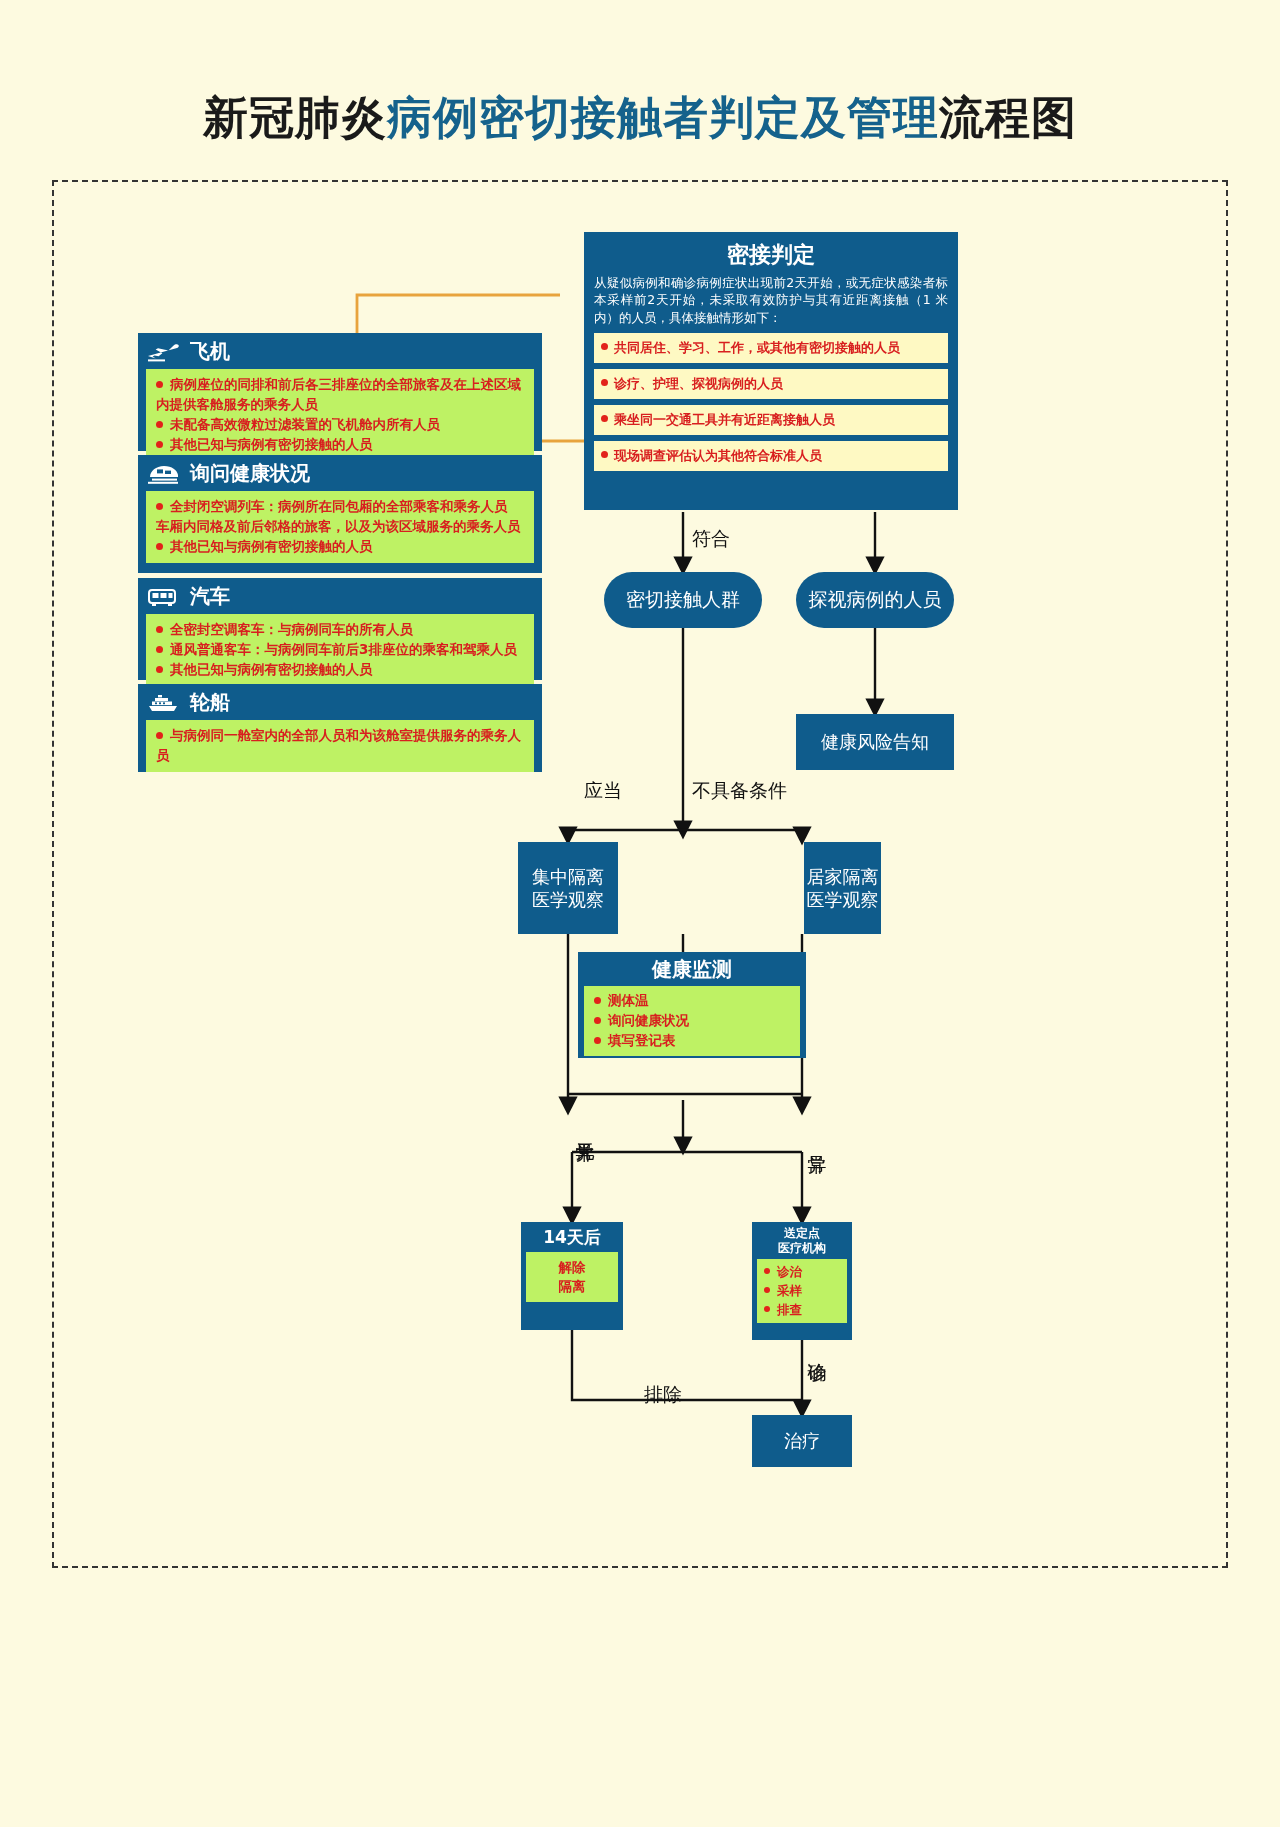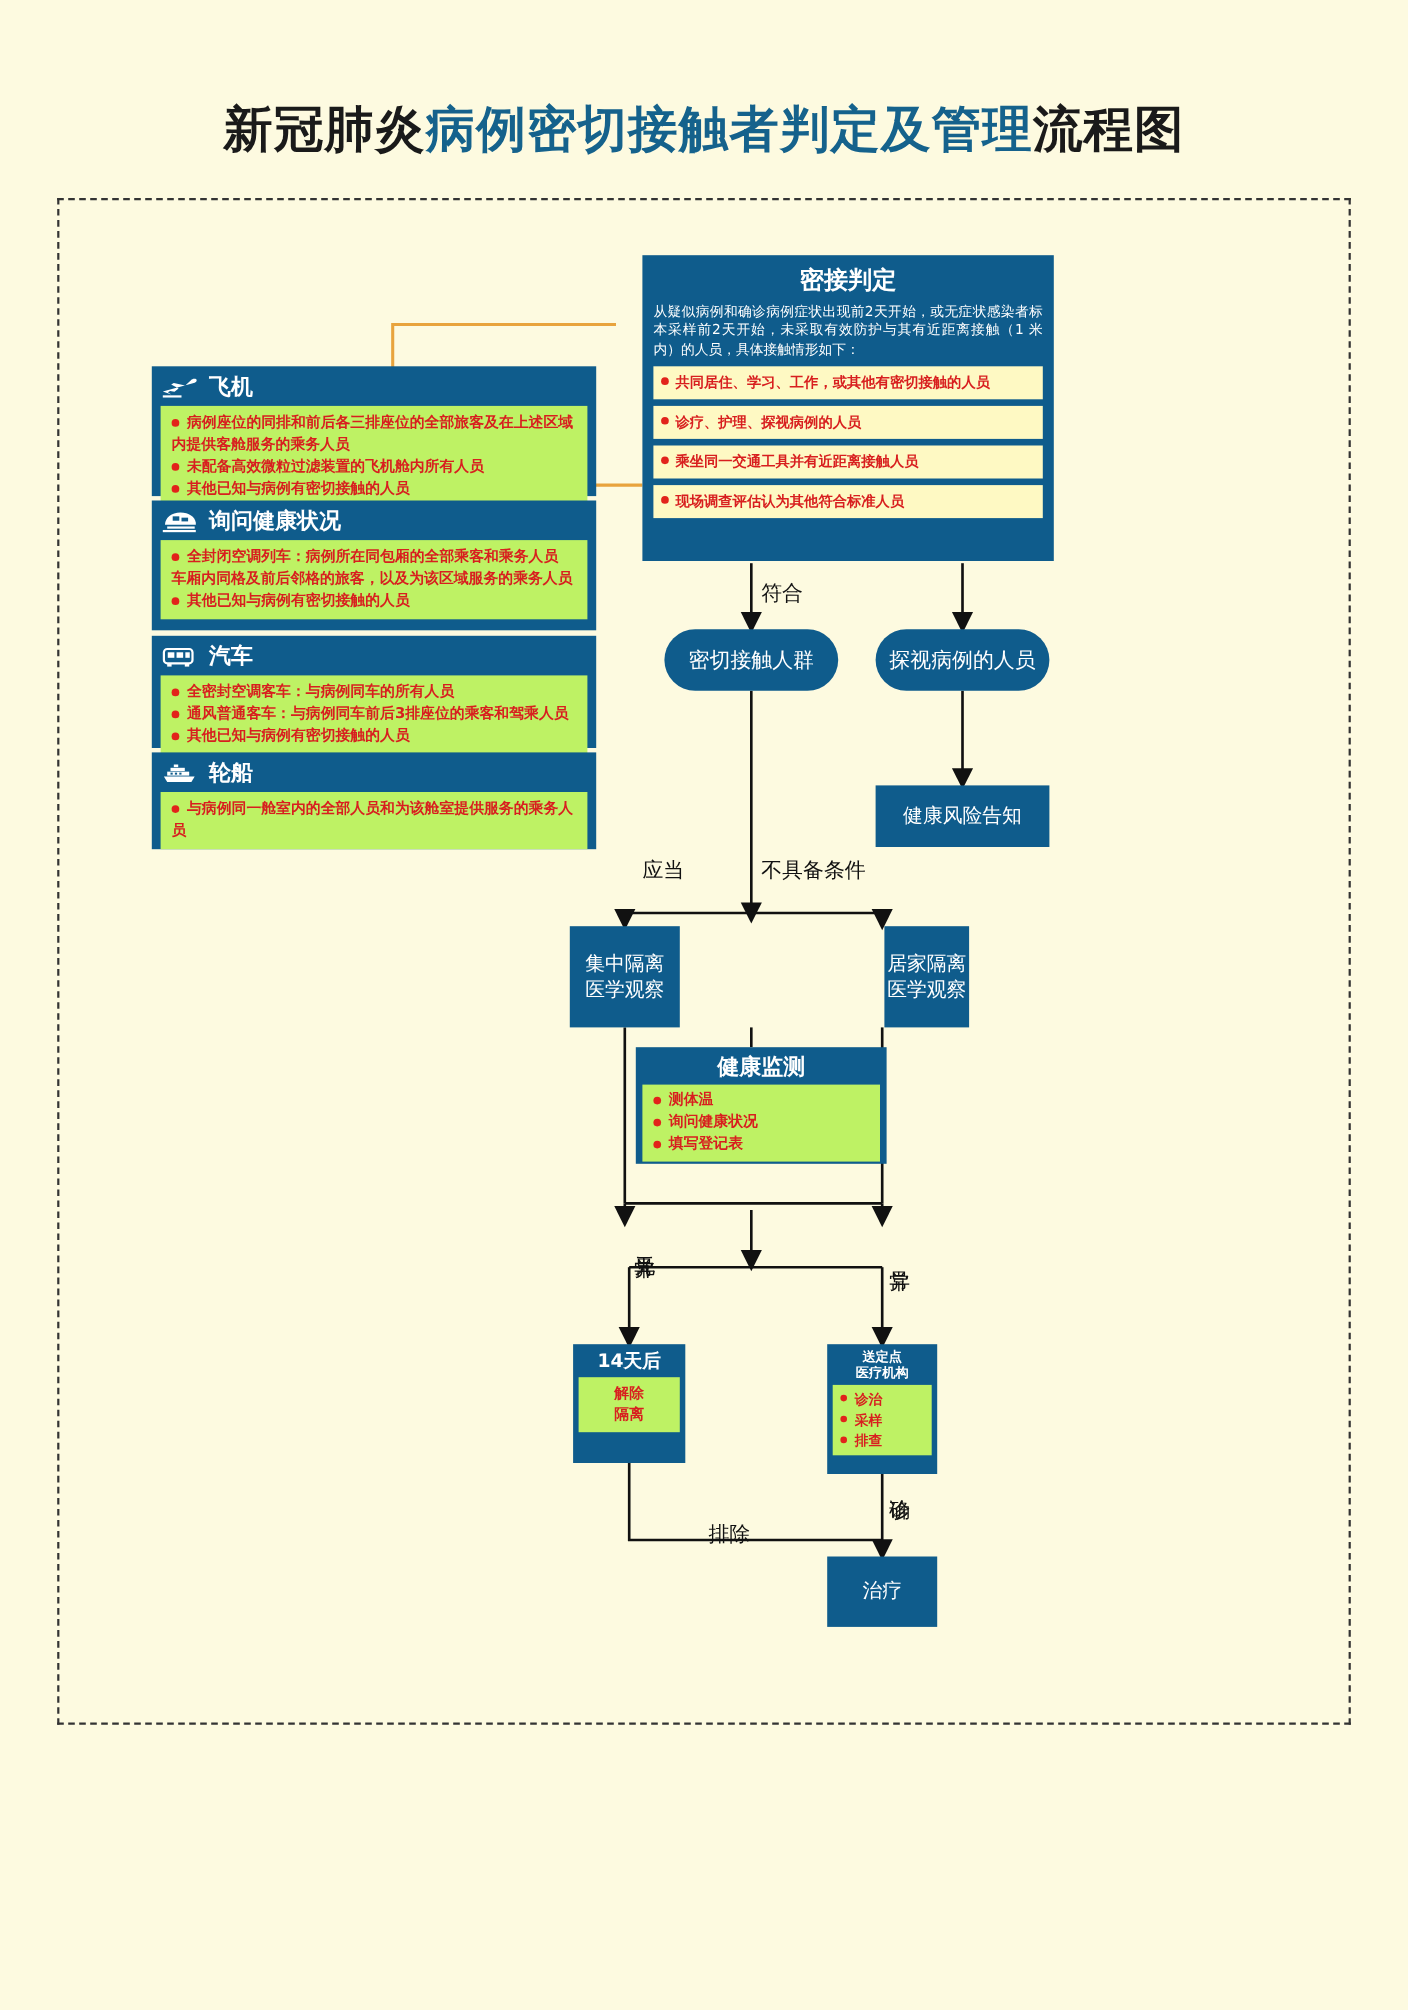--- a/index.html
+++ b/index.html
@@ -149,21 +149,21 @@
     font-size: 18px;
     text-align: center;
     line-height: 1.3;
     box-sizing: border-box;
   }
   #node-close   { left: 604px; top: 572px; width: 158px; height: 56px; }
   #node-general { left: 796px; top: 572px; width: 158px; height: 56px; }
   #node-healthnotice { left: 796px; top: 714px; width: 158px; height: 56px; }
   #node-central { left: 518px; top: 842px; width: 100px; height: 92px; }
   #node-home    { left: 780px; top: 842px; width: 77px; height: 92px; margin-left: 24px; }
-  #node-treat   { left: 752px; top: 1415px; width: 100px; height: 64px; border-radius: 0; }
+  #node-treat   { left: 752px; top: 1415px; width: 100px; height: 52px; border-radius: 0; }
 
   
   #panel-health {
     left: 578px; top: 952px; width: 228px; height: 106px;
     padding: 4px 6px 6px 6px;
   }
   #panel-health .hm-title {
     color: #fff; font-size: 20px; font-weight: bold; text-align: center;
     margin-bottom: 3px;
   }

